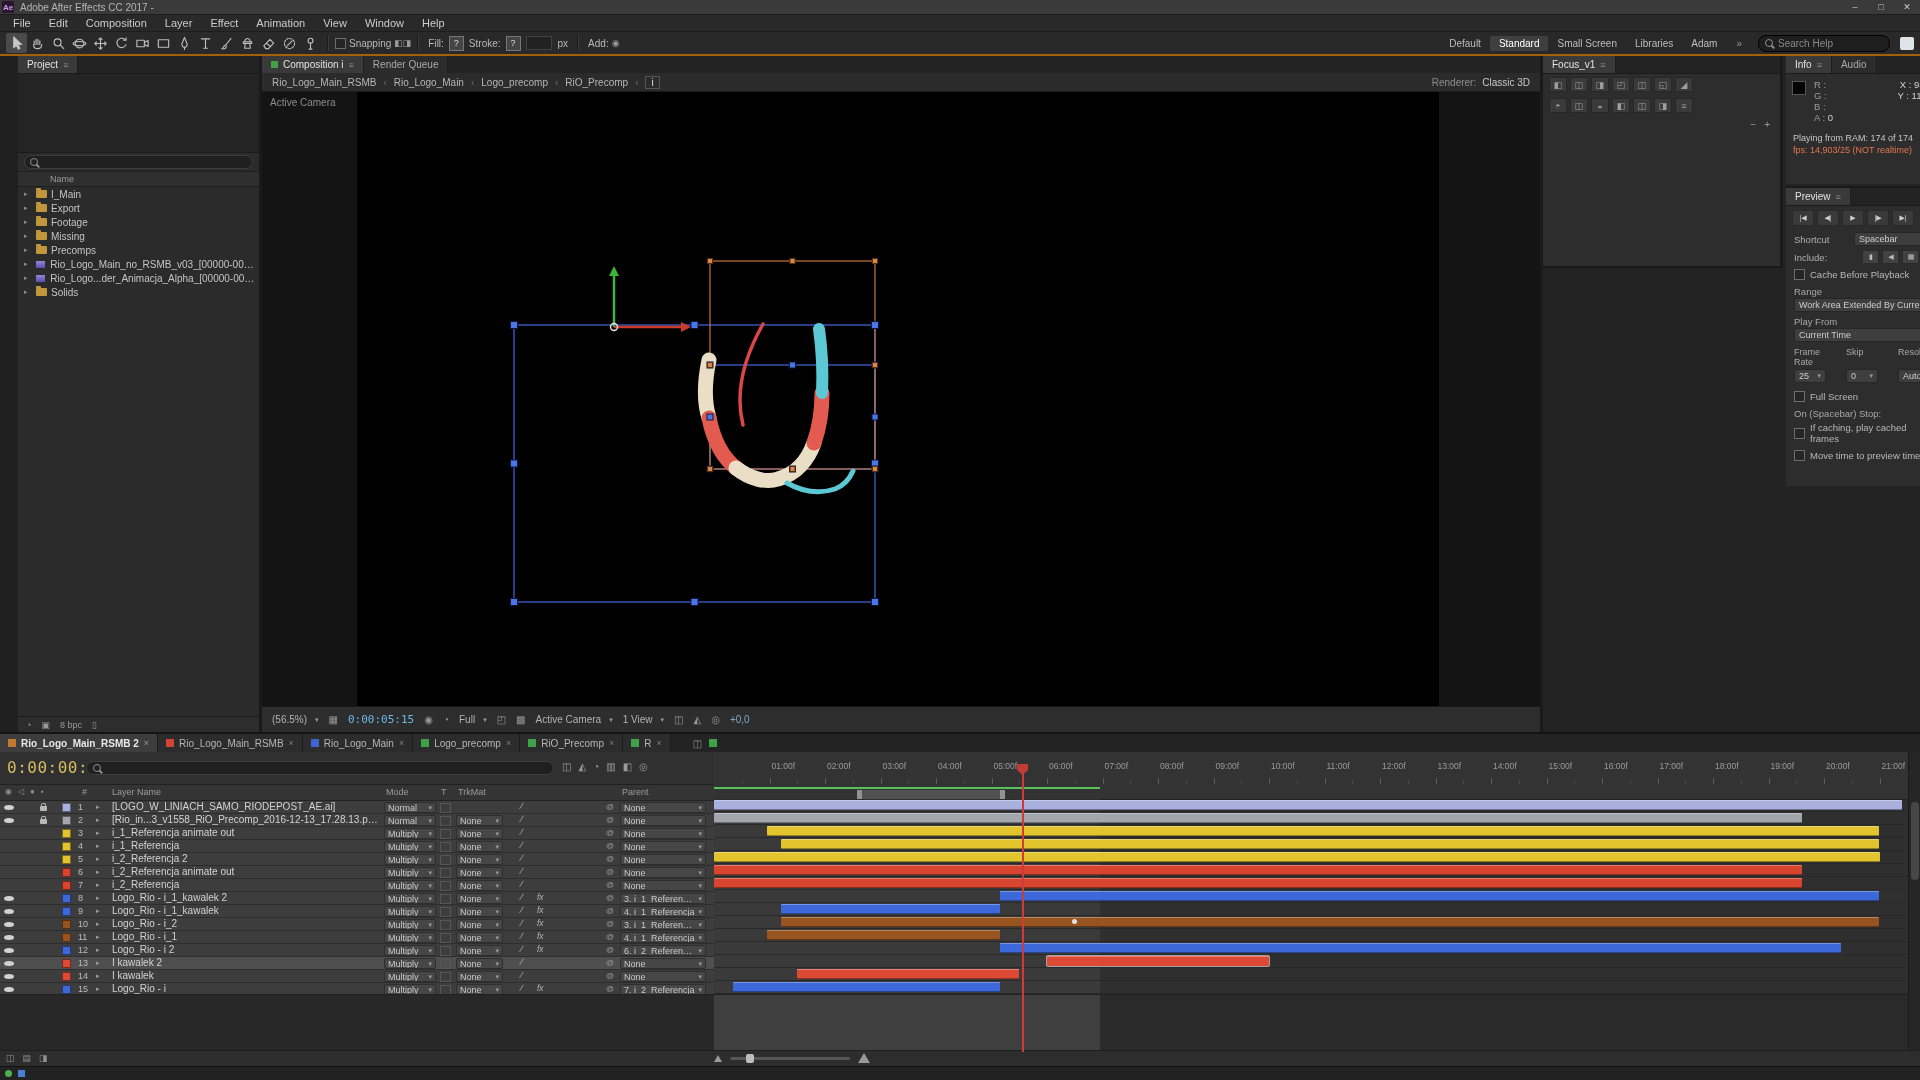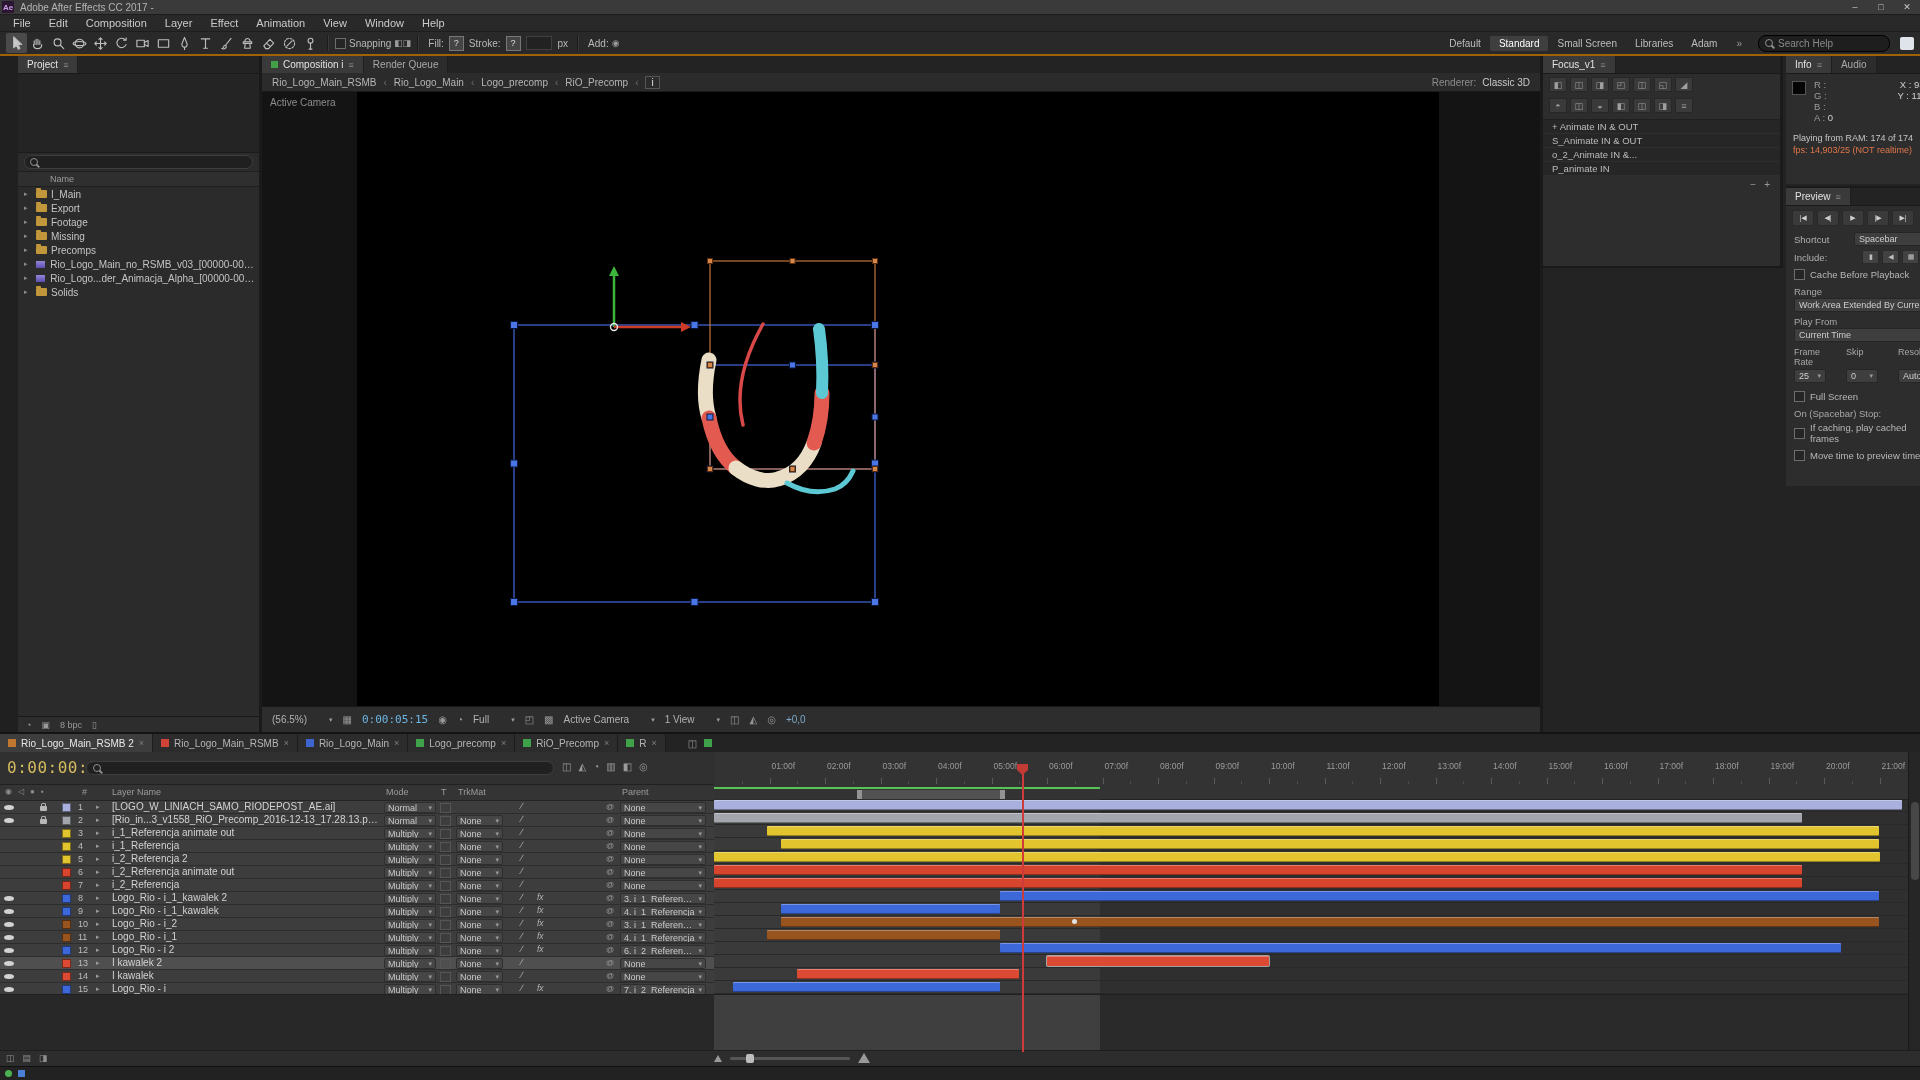--- a/index.html
+++ b/index.html
@@ -60,21 +60,21 @@
   .tab-dot{width:7px;height:7px;background:#43a047;flex:none;}
   #cbread{position:absolute;left:0;top:17px;width:100%;height:19px;background:#2b2b2b;border-bottom:1px solid #1b1b1b;display:flex;align-items:center;padding:0 10px;gap:7px;font-size:10px;color:#b5b5b5;box-sizing:border-box;}
   .crumb-sep{color:#6e6e6e;}
   .crumb.last{border:1px solid #555;padding:0 5px;color:#e0e0e0;}
   .renderer-group{margin-left:auto;display:flex;gap:6px;align-items:center;}
   #cviewer{position:absolute;left:0;top:36px;bottom:26px;width:100%;background:#141414;}
   #compblack{position:absolute;left:95px;top:0;width:1082px;height:614px;background:#000;}
   #view-label{position:absolute;left:8px;top:5px;color:#8d8d8d;font-size:10px;}
   #cfooter{position:absolute;left:0;bottom:0;width:100%;height:26px;background:#2d2d2d;border-top:1px solid #171717;display:flex;align-items:center;gap:10px;padding:0 10px;font-size:10px;color:#b2b2b2;box-sizing:border-box;}
   .vtimecode{color:#6cb8e8;font-family:"DejaVu Sans Mono",monospace;font-size:11px;}
-  .fbtn{display:flex;align-items:center;gap:20px;}
+  .fbtn{display:flex;align-items:center;gap:6px;}
   .ficon{color:#969696;font-size:10px;}
   .exposure{color:#7fa8c8;}
   
   .ol-blue{fill:none;stroke:#4468e0;stroke-width:1.2;}
   .ol-orange{fill:none;stroke:#c3763c;stroke-width:1.2;}
   .h-blue{fill:#4b76e8;stroke:#0a1840;stroke-width:1;}
   .h-orange{fill:#d8874a;stroke:#5a2e10;stroke-width:1;}
   .lg{fill:none;stroke-linecap:round;}
   .w15{stroke-width:15;} .w12{stroke-width:12;} .w5{stroke-width:5;} .w3{stroke-width:3.5;}
   
@@ -101,21 +101,21 @@
   .pv-dd-wrap{padding:1px 8px;}
   .pv-check{display:flex;gap:5px;align-items:center;padding:3px 8px;font-size:9.5px;color:#b8b8b8;}
   .pv-3col{display:flex;padding:1px 8px;gap:20px;}
   .pv-col{flex:1;min-width:0;}
   .inc-icons{display:flex;gap:3px;align-items:center;}
   .inc-ic{width:15px;height:12px;background:#424242;border:1px solid #2a2a2a;display:flex;align-items:center;justify-content:center;color:#bdbdbd;font-size:7px;}
   
   #timeline{position:absolute;left:0;top:732px;width:100%;height:334px;background:#2a2a2a;border-top:2px solid #141414;box-sizing:border-box;}
   #tl-tabs{height:18px;background:#232323;display:flex;align-items:stretch;border-bottom:1px solid #191919;}
   .tl-tab{display:flex;align-items:center;gap:5px;padding:0 8px;background:#2c2c2c;border-right:1px solid #1c1c1c;font-size:10px;color:#b5b5b5;max-width:175px;}
-  .tl-tab.active{background:#3d3d3d;color:#e8e8e8;}
+  .tl-tab.active{background:#3d3d3d;color:#e8e8e8;font-weight:bold;}
   .tab-swatch{width:8px;height:8px;flex:none;}
   .tab-label{white-space:nowrap;overflow:hidden;text-overflow:ellipsis;}
   .tab-close{color:#7f7f7f;font-size:9px;}
   .tl-extra{display:flex;align-items:center;gap:7px;margin-left:22px;color:#8f8f8f;font-size:10px;}
   .live-dot{width:8px;height:8px;background:#3fa24a;display:inline-block;}
   #tl-body{position:absolute;left:0;top:18px;right:0;height:300px;}
   #tl-left{position:absolute;left:0;top:0;width:714px;height:100%;background:#303030;}
   #tl-ctrl{position:relative;height:32px;border-bottom:1px solid #202020;}
   #tl-time{position:absolute;left:7px;top:6px;font-family:"DejaVu Sans Mono",monospace;font-size:16px;color:#d6bc5e;letter-spacing:.5px;}
   #tl-search{position:absolute;left:86px;top:9px;width:468px;height:14px;background:#202020;border:1px solid #3e3e3e;border-radius:7px;display:flex;align-items:center;padding:0 6px;gap:5px;box-sizing:border-box;}
@@ -509,26 +509,20 @@
           <span class="align-ic">◢</span>
         </div>
       <div class="align-row" id="align-row1">
           <span class="align-ic">◓</span>
           <span class="align-ic">◫</span>
           <span class="align-ic">◒</span>
           <span class="align-ic">◧</span>
           <span class="align-ic">◫</span>
           <span class="align-ic">◨</span>
           <span class="align-ic">≡</span>
-        </div>
-      <div id="focus-list">
-          <div class="focus-item">+ Animate IN &amp; OUT</div>
-          <div class="focus-item">S_Animate IN &amp; OUT</div>
-          <div class="focus-item">o_2_Animate IN &amp;...</div>
-          <div class="focus-item">P_animate IN</div>
         </div>
       <div class="focus-foot">
         <span>−</span>
         <span>+</span>
       </div>
     </div>
 
     <div id="info-panel">
       <div class="panel-tabs">
         <div class="ptab active">

